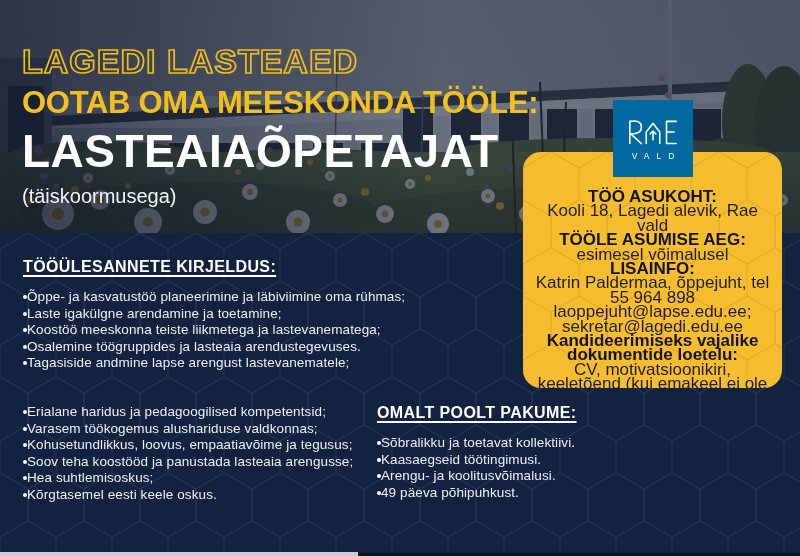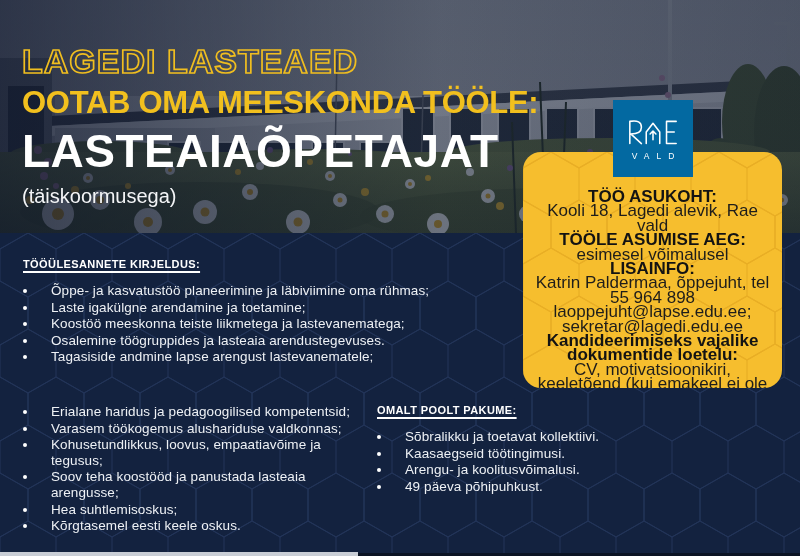--- a/index.html
+++ b/index.html
@@ -54,27 +54,27 @@
   .card-content {
     position:absolute; left:0; top:0; width:100%; box-sizing:border-box;
     padding:38px 7px 0; text-align:center;
     font-size:17px; line-height:14.4px; color:#1E1D1B; font-weight:500;
   }
   .card-content b { font-weight:800; color:#131313; }
 
   
   .section { position:absolute; z-index:4; }
   .section h4 {
-    margin:0 0 13px; font-size:11px; font-weight:800; color:#FFFFFF;
+    margin:0 0 13px; font-size:16px; font-weight:800; color:#FFFFFF;
     letter-spacing:0.4px; text-decoration:underline; text-underline-offset:3px;
     text-decoration-thickness:1.5px;
   }
   .section ul { list-style:none; margin:0; padding:0; }
   .section li {
-    display:flex; gap:24px; align-items:flex-start;
+    display:flex; gap:0; align-items:flex-start;
     font-size:13.5px; line-height:15.6px; color:#EEF1F5; margin:0 0 1px;
     font-weight:500; letter-spacing:0.1px;
   }
   .dot { flex:0 0 4px; width:4px; height:4px; border-radius:50%; background:#FFFFFF; margin-top:6px; }
 
   .sec-tasks     { left:23px;  top:258px; width:450px; }
   .sec-candidate { left:23px;  top:404px; width:350px; }
   .sec-offer     { left:377px; top:404px; width:280px; }
 
   

